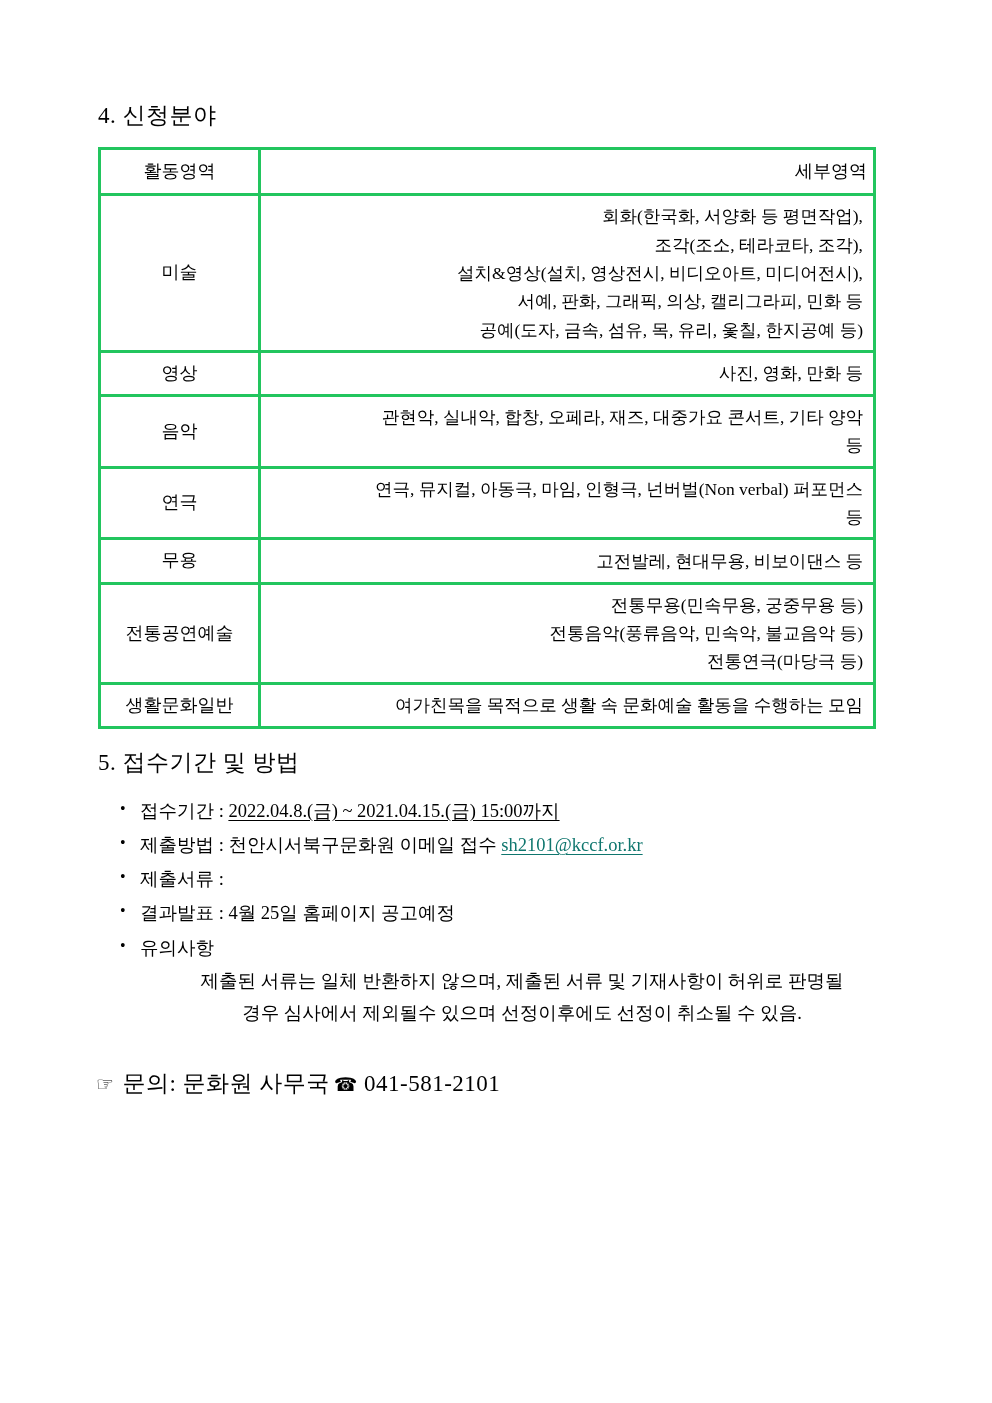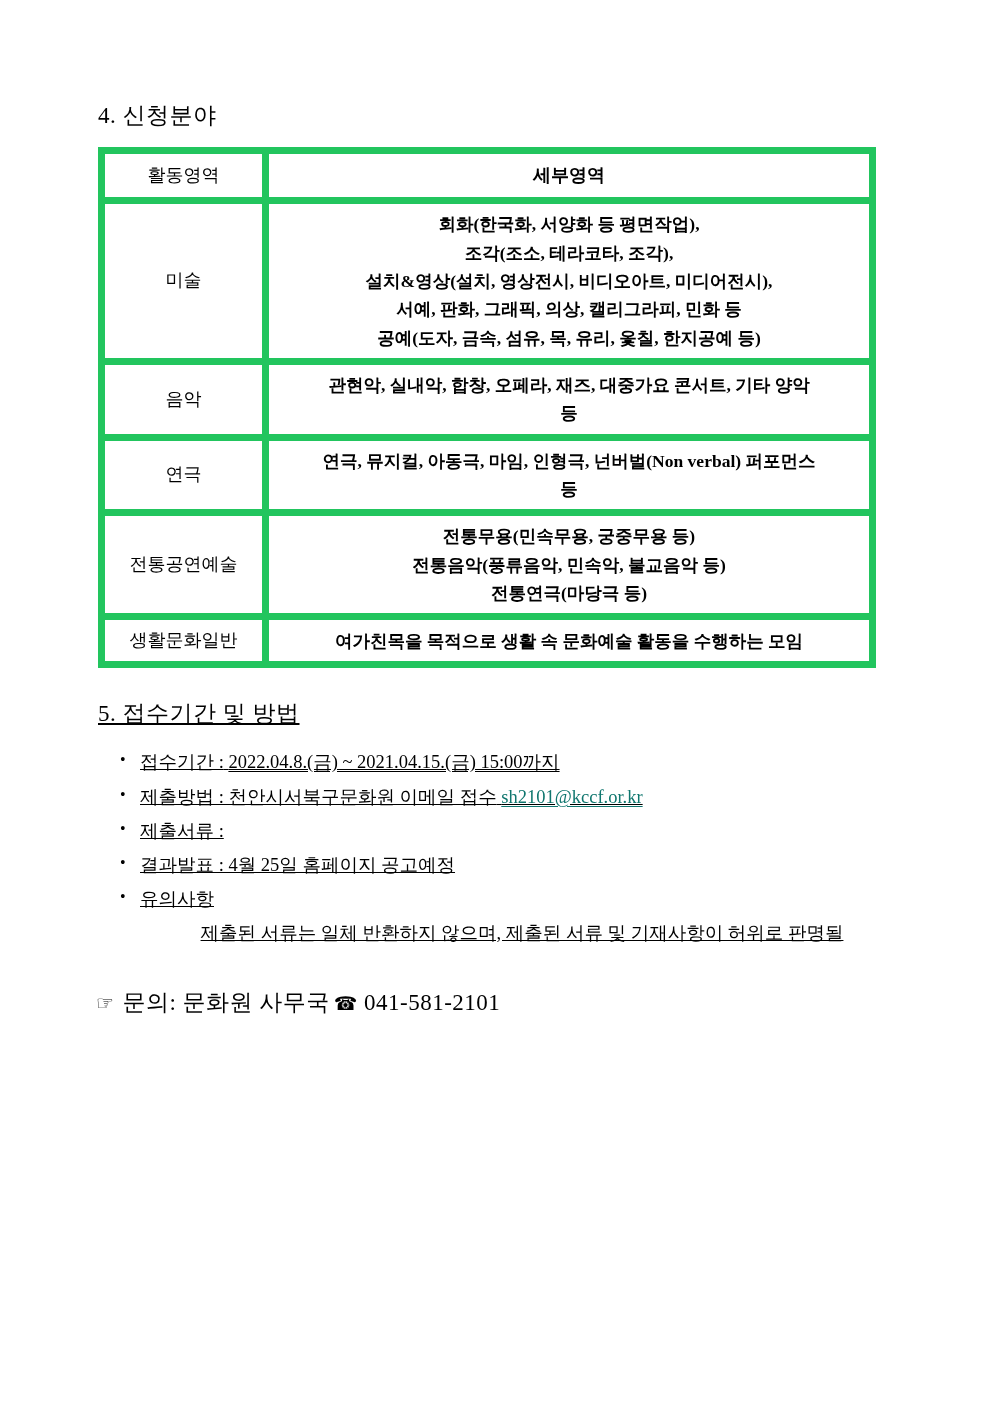--- a/index.html
+++ b/index.html
@@ -27,47 +27,45 @@
     letter-spacing: 0.5px;
     margin: 0 0 16px 8px;
   }
   table.fields {
     border-collapse: collapse;
     width: 778px;
     margin-left: 8px;
     table-layout: fixed;
   }
   table.fields td {
-    border: 7px solid #22c55e;
+    border: 3px solid #22c55e;
     font-size: 17.5px;
     line-height: 1.62;
     padding: 6px 10px;
     vertical-align: middle;
   }
   table.fields td.hdr {
     text-align: center;
     font-size: 18px;
     padding: 7px 6px;
   }
   table.fields td.cat {
     text-align: center;
     width: 145px;
     font-size: 18px;
   }
   table.fields td.det {
-    text-align: center;
-    font-weight: bold;
+    text-align: right;
   }
   table.fields td.det .ln {
     display: block;
     white-space: nowrap;
   }
   .section2 {
-    margin-top: 30px;
-    text-decoration: underline;
+    margin-top: 18px;
   }
   ul.bullets {
     list-style: none;
     margin: 4px 0 0 0;
     padding: 0 0 0 28px;
   }
   ul.bullets > li {
     font-size: 18.5px;
     line-height: 1.85;
     position: relative;
@@ -149,37 +147,49 @@
         <td class="cat">미술</td>
         <td class="det">
           <span class="ln">회화(한국화, 서양화 등 평면작업),</span>
           <span class="ln">조각(조소, 테라코타, 조각),</span>
           <span class="ln">설치&amp;영상(설치, 영상전시, 비디오아트, 미디어전시),</span>
           <span class="ln">서예, 판화, 그래픽, 의상, 캘리그라피, 민화 등</span>
           <span class="ln">공예(도자, 금속, 섬유, 목, 유리, 옻칠, 한지공예 등)</span>
         </td>
       </tr>
 
+      <tr>
+        <td class="cat">영상</td>
+        <td class="det">
+          <span class="ln">사진, 영화, 만화 등</span>
+        </td>
+      </tr>
 
       <tr>
         <td class="cat">음악</td>
         <td class="det">
           <span class="ln">관현악, 실내악, 합창, 오페라, 재즈, 대중가요 콘서트, 기타 양악</span>
           <span class="ln">등</span>
         </td>
       </tr>
 
       <tr>
         <td class="cat">연극</td>
         <td class="det">
           <span class="ln">연극, 뮤지컬, 아동극, 마임, 인형극, 넌버벌(Non verbal) 퍼포먼스</span>
           <span class="ln">등</span>
         </td>
       </tr>
 
+      <tr>
+        <td class="cat">무용</td>
+        <td class="det">
+          <span class="ln">고전발레, 현대무용, 비보이댄스 등</span>
+        </td>
+      </tr>
 
       <tr>
         <td class="cat">전통공연예술</td>
         <td class="det">
           <span class="ln">전통무용(민속무용, 궁중무용 등)</span>
           <span class="ln">전통음악(풍류음악, 민속악, 불교음악 등)</span>
           <span class="ln">전통연극(마당극 등)</span>
         </td>
       </tr>
 
@@ -205,20 +215,21 @@
         <span class="email">sh2101@kccf.or.kr</span>
       </li>
       <li>
         <span>제출서류 :</span>
       </li>
       <li>결과발표 : 4월 25일 홈페이지 공고예정</li>
       <li>
         <span>유의사항</span>
         <div class="note-body">
           <span class="ln">제출된 서류는 일체 반환하지 않으며, 제출된 서류 및 기재사항이 허위로 판명될</span>
+          <span class="ln">경우 심사에서 제외될수 있으며 선정이후에도 선정이 취소될 수 있음.</span>
         </div>
       </li>
     </ul>
   </div>
 
   <div class="contact">
     <span class="hand">☞</span><span>문의: 문화원 사무국</span><span class="phone-icon">☎</span><span>041-581-2101</span>
   </div>
 
 </div>

